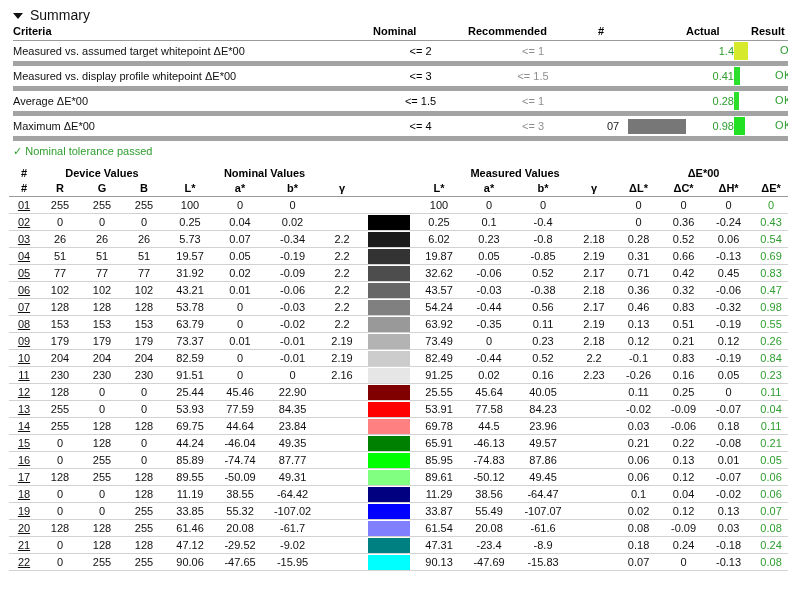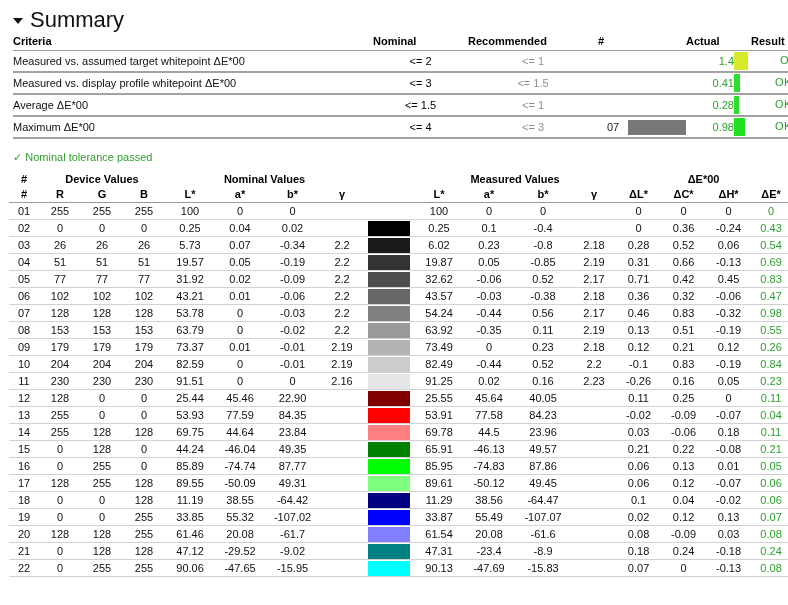--- a/index.html
+++ b/index.html
@@ -9,21 +9,21 @@
     font-family:"Liberation Sans","DejaVu Sans",sans-serif;
     font-size:11px;
     color:#1a1a1a;
     overflow:hidden;
   }
   .page{position:relative;width:788px;height:605px;}
 
   
   .section-head{
     display:flex;align-items:center;
-    font-size:22px;
+    font-size:14px;
     color:#111;
     padding-left:13px;
     text-align:center;
   }
   .tri{
     display:inline-block;
     width:0;height:0;
     border-left:5px solid transparent;
     border-right:5px solid transparent;
     border-top:6px solid #111;
@@ -39,21 +39,21 @@
   .summary th{
     font-size:11px;font-weight:bold;color:#000;
     padding:2px 0 3px 0;
     border-bottom:1px solid #9a9a9a;
     text-align:left;
     white-space:nowrap;
   }
   .summary th.crit{text-align:left;}
   .summary td{
     padding:3px 0 4px 0;
-    border-bottom:2px solid #a3a3a3;
+    border-bottom:5px solid #a3a3a3;
     text-align:center;
     white-space:nowrap;
     font-size:11px;
   }
   .summary td.crit{text-align:left;color:#111;}
   .summary td.nominal{color:#000;}
   .summary td.recommended{color:#8f8f8f;}
   .summary td.num{color:#222;}
   .summary td.actual{color:#2e9e2e;text-align:right;}
   .summary td.result{color:#2e9e2e;text-align:center;letter-spacing:.5px;}
@@ -82,21 +82,21 @@
     text-align:center;white-space:nowrap;
   }
   .overview tr.grouphead th{border:none;padding-top:3px;}
   .overview tr.colhead th{border-bottom:1px solid #9a9a9a;padding-bottom:2px;}
   .overview td{
     padding:2px 0 2px 0;
     border-bottom:1px solid #d2d2d2;
     text-align:center;white-space:nowrap;
     font-size:11px;color:#111;
   }
-  .overview td.idx{color:#111;}
+  .overview td.idx{color:#111;text-decoration:underline;}
   .overview td.de{color:#2e9e2e;}
   .overview td.swatchcell{padding:0;}
   .sw{display:block;width:42px;height:100%;min-height:15px;margin:0 auto;}
 </style>
 </head>
 <body>
 
 <div class="page">
 
   <div class="section-head" style="margin-top:7px;">
@@ -182,21 +182,21 @@
           <td class="barcell">
             <div class="bar-wrap">
               <div class="bar" style="background: rgb(34, 224, 34); width: 11px;"></div>
             </div>
           </td>
           <td class="result">OK ✓✓</td>
         </tr>
       </tbody>
   </table>
 
-  <div class="tolerance" style="margin-top:12px;">✓ Nominal tolerance passed</div>
+  <div class="tolerance" style="margin-top:4px;">✓ Nominal tolerance passed</div>
 
 
   <table class="overview" style="margin-top:6px;">
     <colgroup>
       <col style="width:30px">
       <col style="width:42px">
         <col style="width:42px">
         <col style="width:42px">
       <col style="width:50px">
         <col style="width:50px">

